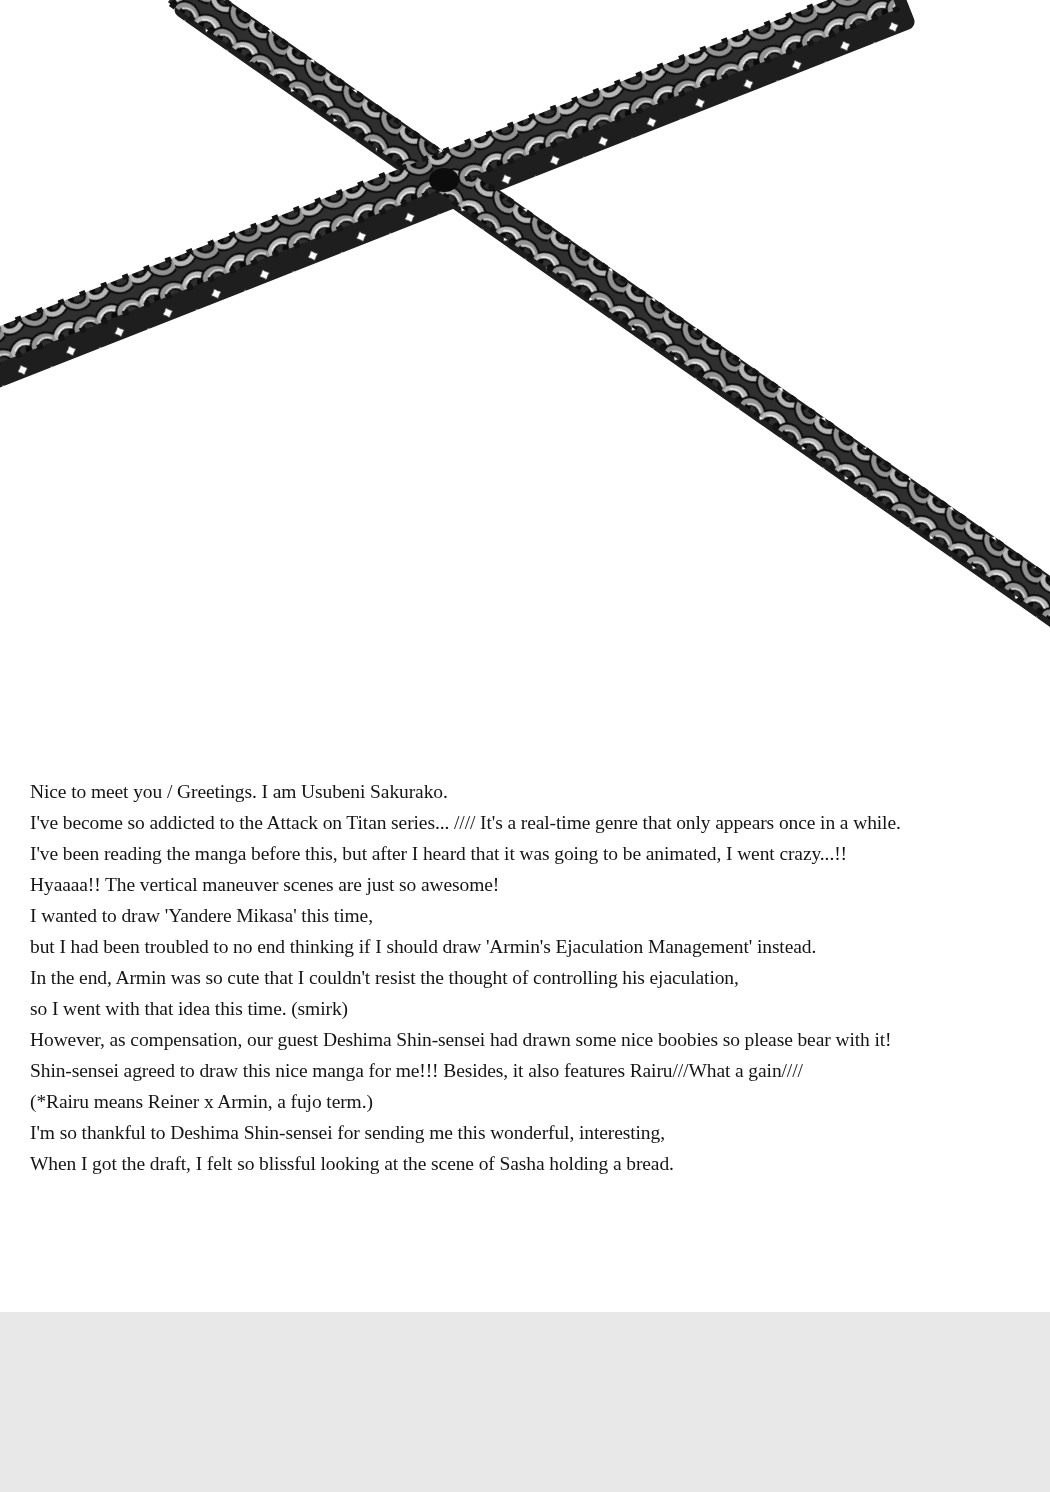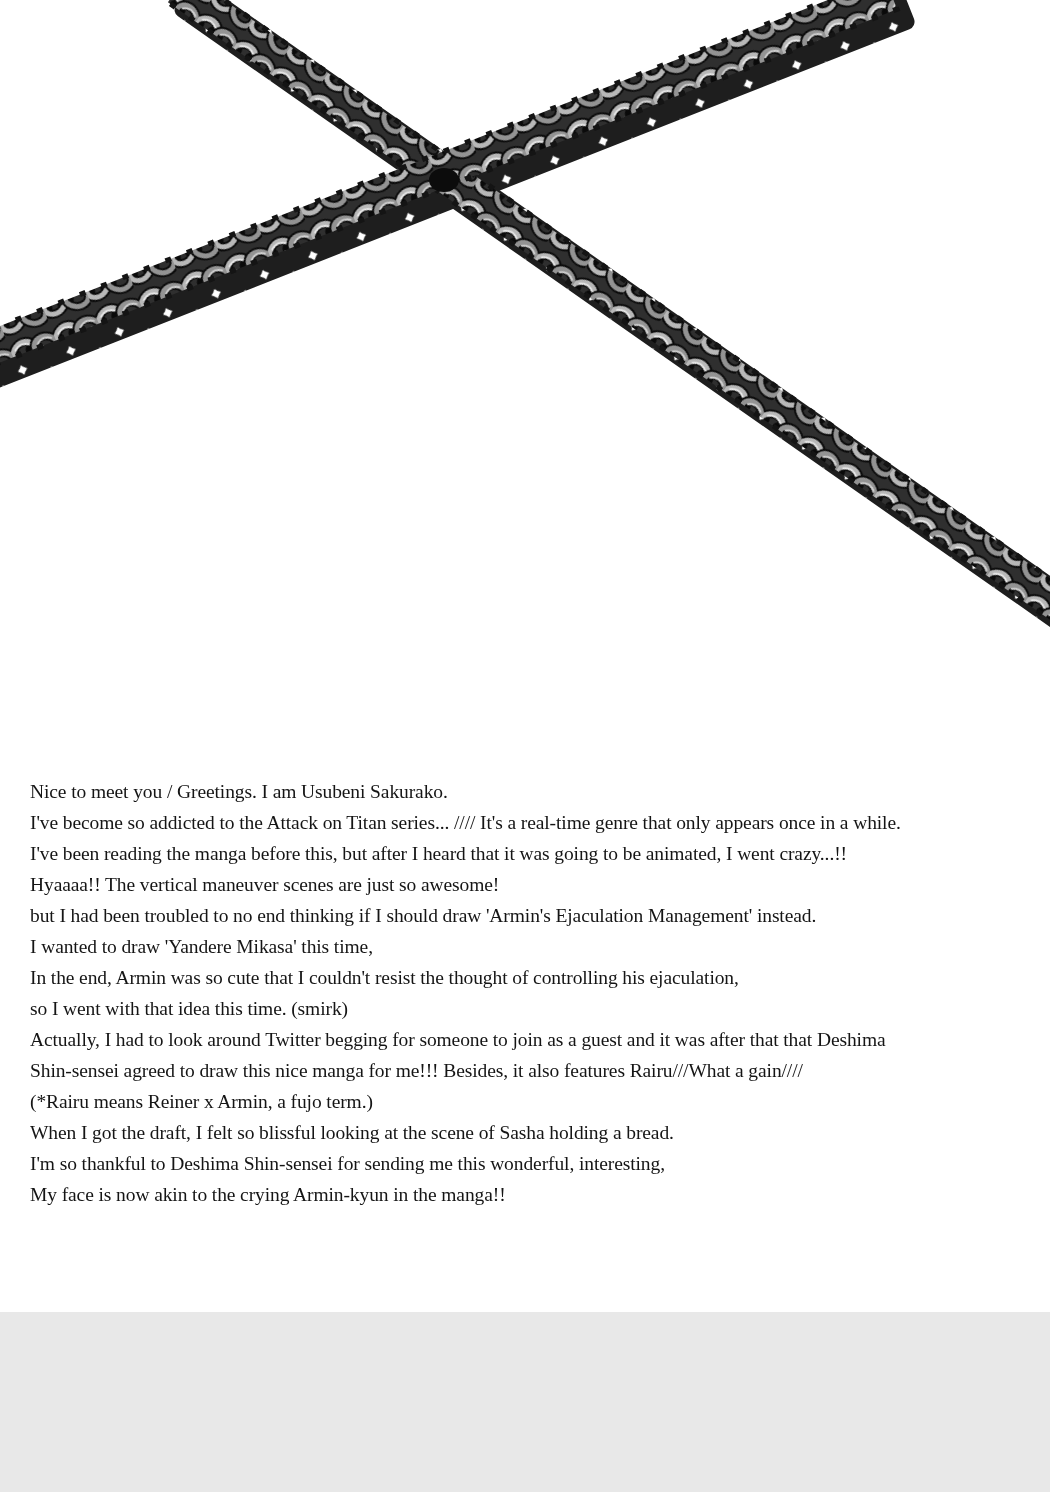--- a/index.html
+++ b/index.html
@@ -81,42 +81,41 @@
 
       <div class="line">Nice to meet you / Greetings. I am Usubeni Sakurako.</div>
 
       <div class="line">I've become so addicted to the Attack on Titan series... //// It's a real-time genre that only appears once in a while.</div>
 
       <div class="line">I've been reading the manga before this, but after I heard that it was going to be animated, I went crazy...!!</div>
 
       <div class="line">Hyaaaa!! The vertical maneuver scenes are just so awesome!</div>
 
 
+      <div class="line">I wanted to draw 'Yandere Mikasa' this time,</div>
+
       <div class="line">but I had been troubled to no end thinking if I should draw 'Armin's Ejaculation Management' instead.</div>
-
-      <div class="line">I wanted to draw 'Yandere Mikasa' this time,</div>
 
       <div class="line">In the end, Armin was so cute that I couldn't resist the thought of controlling his ejaculation,</div>
 
       <div class="line">so I went with that idea this time. (smirk)</div>
 
 
+      <div class="line">However, as compensation, our guest Deshima Shin-sensei had drawn some nice boobies so please bear with it!</div>
 
-      <div class="line">Actually, I had to look around Twitter begging for someone to join as a guest and it was after that that Deshima</div>
 
       <div class="line">Shin-sensei agreed to draw this nice manga for me!!! Besides, it also features Rairu///What a gain////</div>
 
       <div class="line">(*Rairu means Reiner x Armin, a fujo term.)</div>
 
+      <div class="line">I'm so thankful to Deshima Shin-sensei for sending me this wonderful, interesting,</div>
+
       <div class="line">When I got the draft, I felt so blissful looking at the scene of Sasha holding a bread.</div>
 
-      <div class="line">I'm so thankful to Deshima Shin-sensei for sending me this wonderful, interesting,</div>
 
-
-      <div class="line">My face is now akin to the crying Armin-kyun in the manga!!</div>
 
       <div class="line">&nbsp;</div>
 
 
     </div>
 
   <div class="signature">Usubeni Sakurako (Usubeniya)</div>
 
   <svg class="logo" width="136" height="120" viewBox="0 0 136 120" role="img" aria-label="うすべに屋">
     <defs>

